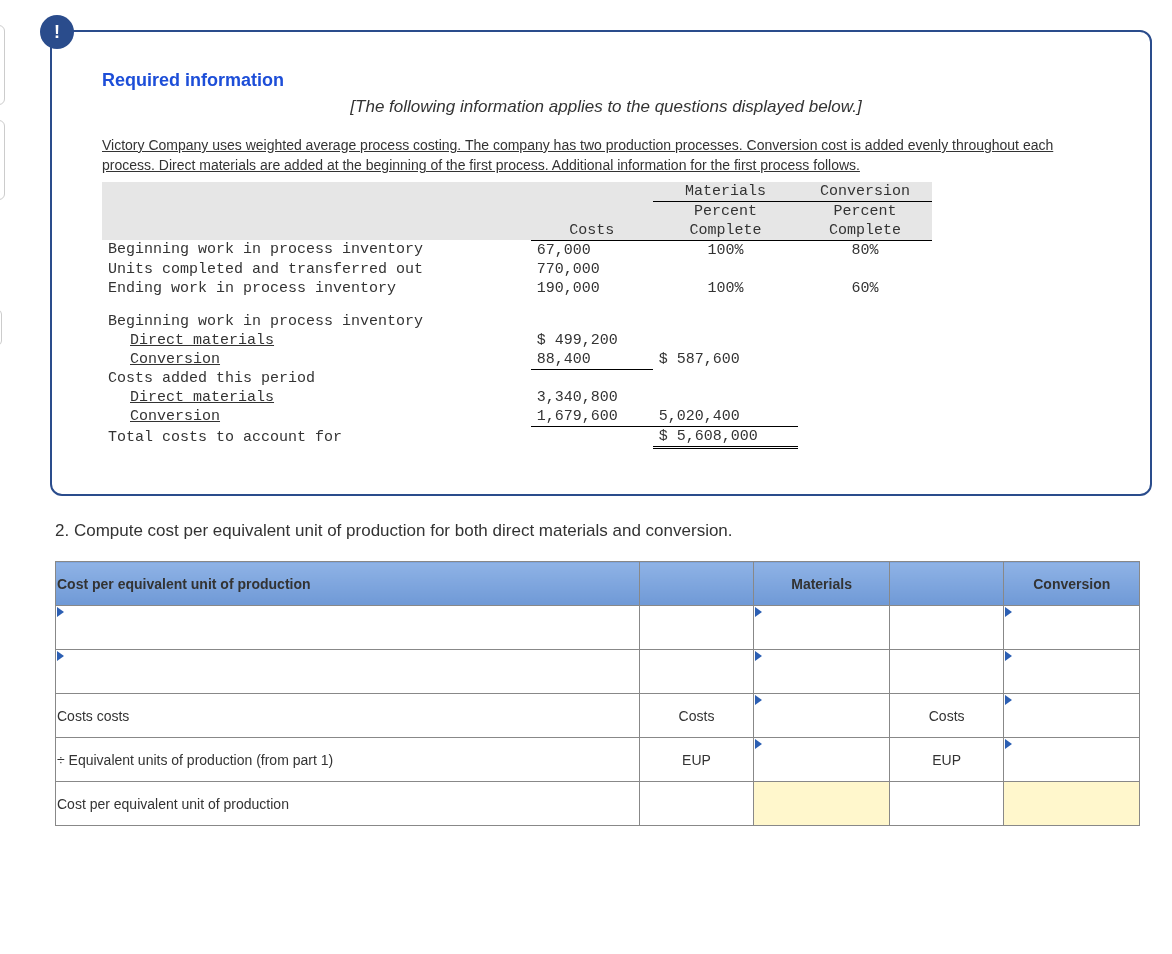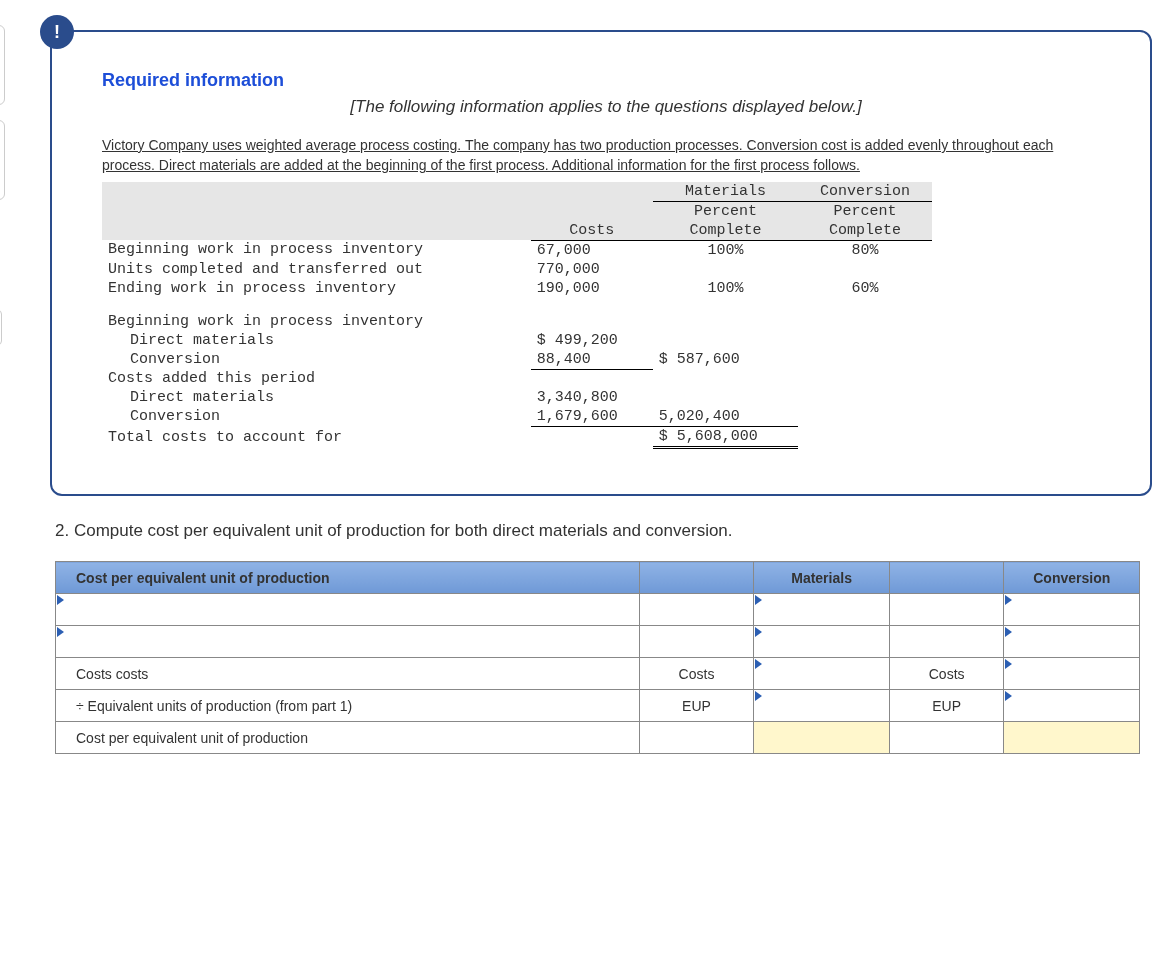--- a/index.html
+++ b/index.html
@@ -93,41 +93,41 @@
     padding: 1px 6px;
     white-space: pre;
   }
   .mono-table .hdr td {
     background: #e6e6e6;
   }
   .mono-table .rt { text-align: left; }
   .mono-table .ct { text-align: center; }
   .under { border-bottom: 1px solid #000; }
   .dbl { border-bottom: 3px double #000; }
-  .indent1 { padding-left: 28px !important; }
+  .indent1 { padding-left: 28px !important; text-decoration: underline; }
   .spacer td { height: 14px; }
 
   .q-text {
     font-size: 17px;
     margin: 0 20px 20px 55px;
   }
 
   .answer-table {
     border-collapse: collapse;
     margin: 0 20px 30px 55px;
     width: 1085px;
     font-size: 14px;
   }
   .answer-table td, .answer-table th {
     border: 1px solid #888;
-    padding: 5px 20px;
+    padding: 5px 1px;
     text-align: left;
     background: #fff;
     position: relative;
-    height: 32px;
+    height: 44px;
   }
   .answer-table .hdr-blue {
     background: linear-gradient(#8fb3e6, #6f99d6);
     font-weight: bold;
     text-align: center;
   }
   .answer-table .hdr-blue.left { text-align: left; }
   .answer-table .yellow { background: #fff7cc; }
   .answer-table .ct { text-align: center; }
   .tri {

